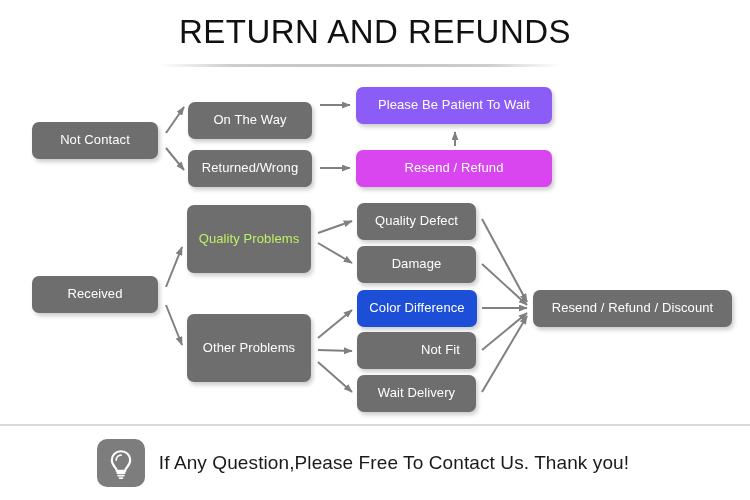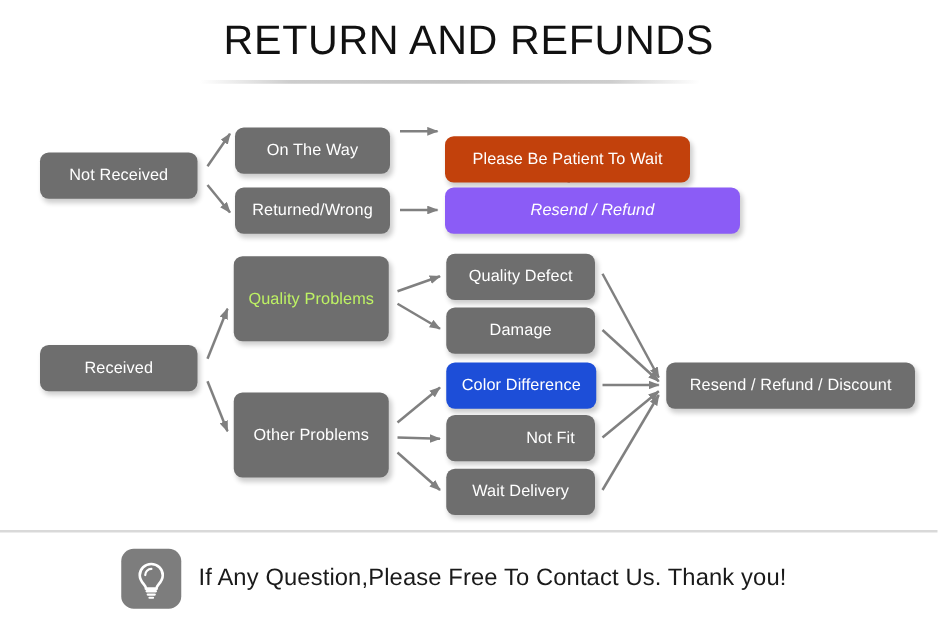--- a/index.html
+++ b/index.html
@@ -154,32 +154,32 @@
         <path d="M 318 362 L 352 392"></path>
         <path d="M 482 219 L 527 302"></path>
         <path d="M 482 264 L 527 305"></path>
         <path d="M 482 308 L 527 308"></path>
         <path d="M 482 350 L 527 313"></path>
         <path d="M 482 392 L 527 316"></path>
       </g>
   </svg>
   <div id="node-layer">
       <div class="node" style="left: 32px; top: 122px; width: 126px; height: 37px; background: rgb(110, 110, 110);">
-        <span class="node-label" style="color: rgb(255, 255, 255);">Not Received</span>
+        <span class="node-label" style="color: rgb(255, 255, 255);">Not Contact</span>
       </div>
       <div class="node" style="left: 188px; top: 86px; width: 124px; height: 37px; background: rgb(110, 110, 110); margin-top: 16px;">
         <span class="node-label" style="color: rgb(255, 255, 255);">On The Way</span>
       </div>
       <div class="node" style="left: 188px; top: 150px; width: 124px; height: 37px; background: rgb(110, 110, 110);">
         <span class="node-label" style="color: rgb(255, 255, 255);">Returned/Wrong</span>
       </div>
-      <div class="node" style="left: 356px; top: 109px; width: 196px; height: 37px; background: #c2410c;">
+      <div class="node" style="left: 356px; top: 87px; width: 196px; height: 37px; background: #8b5cf6;">
         <span class="node-label" style="color: rgb(255, 255, 255);">Please Be Patient To Wait</span>
       </div>
-      <div class="node" style="left: 356px; top: 150px; width: 236px; height: 37px; background: #8b5cf6; font-style: italic;">
+      <div class="node" style="left: 356px; top: 150px; width: 196px; height: 37px; background: #d946ef;">
         <span class="node-label" style="color: rgb(255, 255, 255);">Resend / Refund</span>
       </div>
       <div class="node" style="left: 32px; top: 276px; width: 126px; height: 37px; background: rgb(110, 110, 110);">
         <span class="node-label" style="color: rgb(255, 255, 255);">Received</span>
       </div>
       <div class="node" style="left: 187px; top: 205px; width: 124px; height: 68px; background: rgb(110, 110, 110);">
         <span class="node-label" style="color: #bef264;">Quality Problems</span>
       </div>
       <div class="node" style="left: 187px; top: 314px; width: 124px; height: 68px; background: rgb(110, 110, 110);">
         <span class="node-label" style="color: rgb(255, 255, 255);">Other Problems</span>

